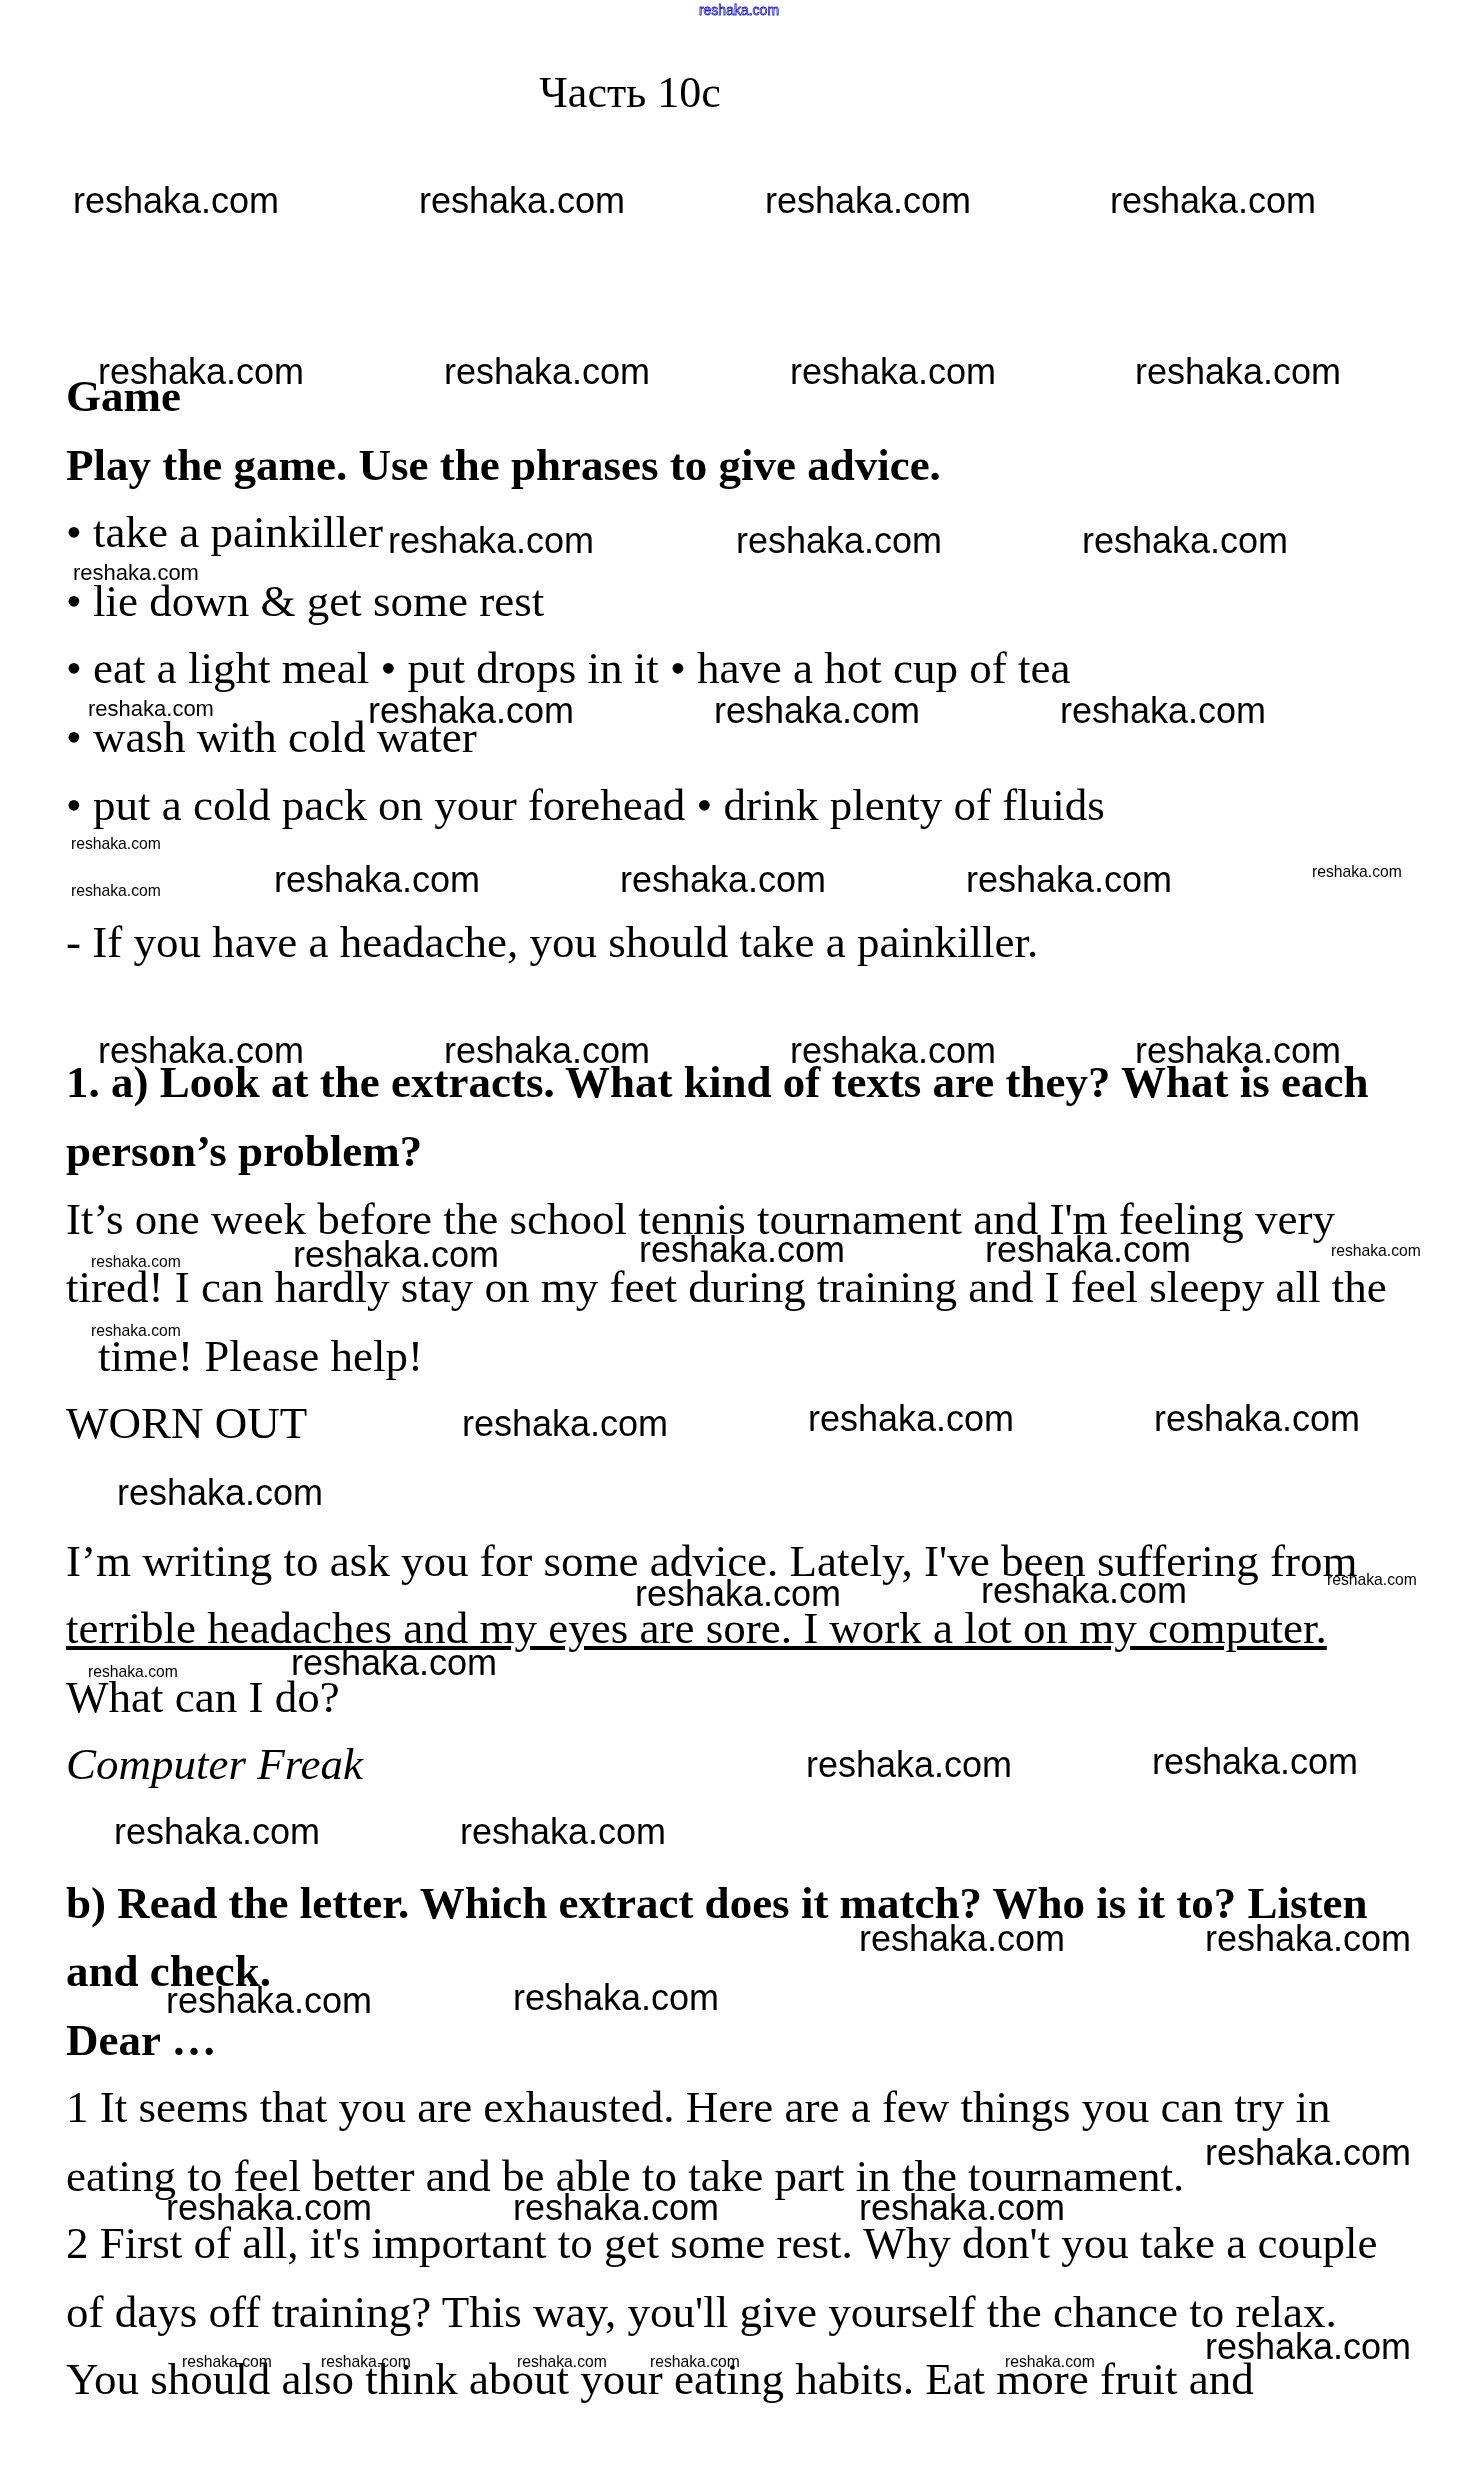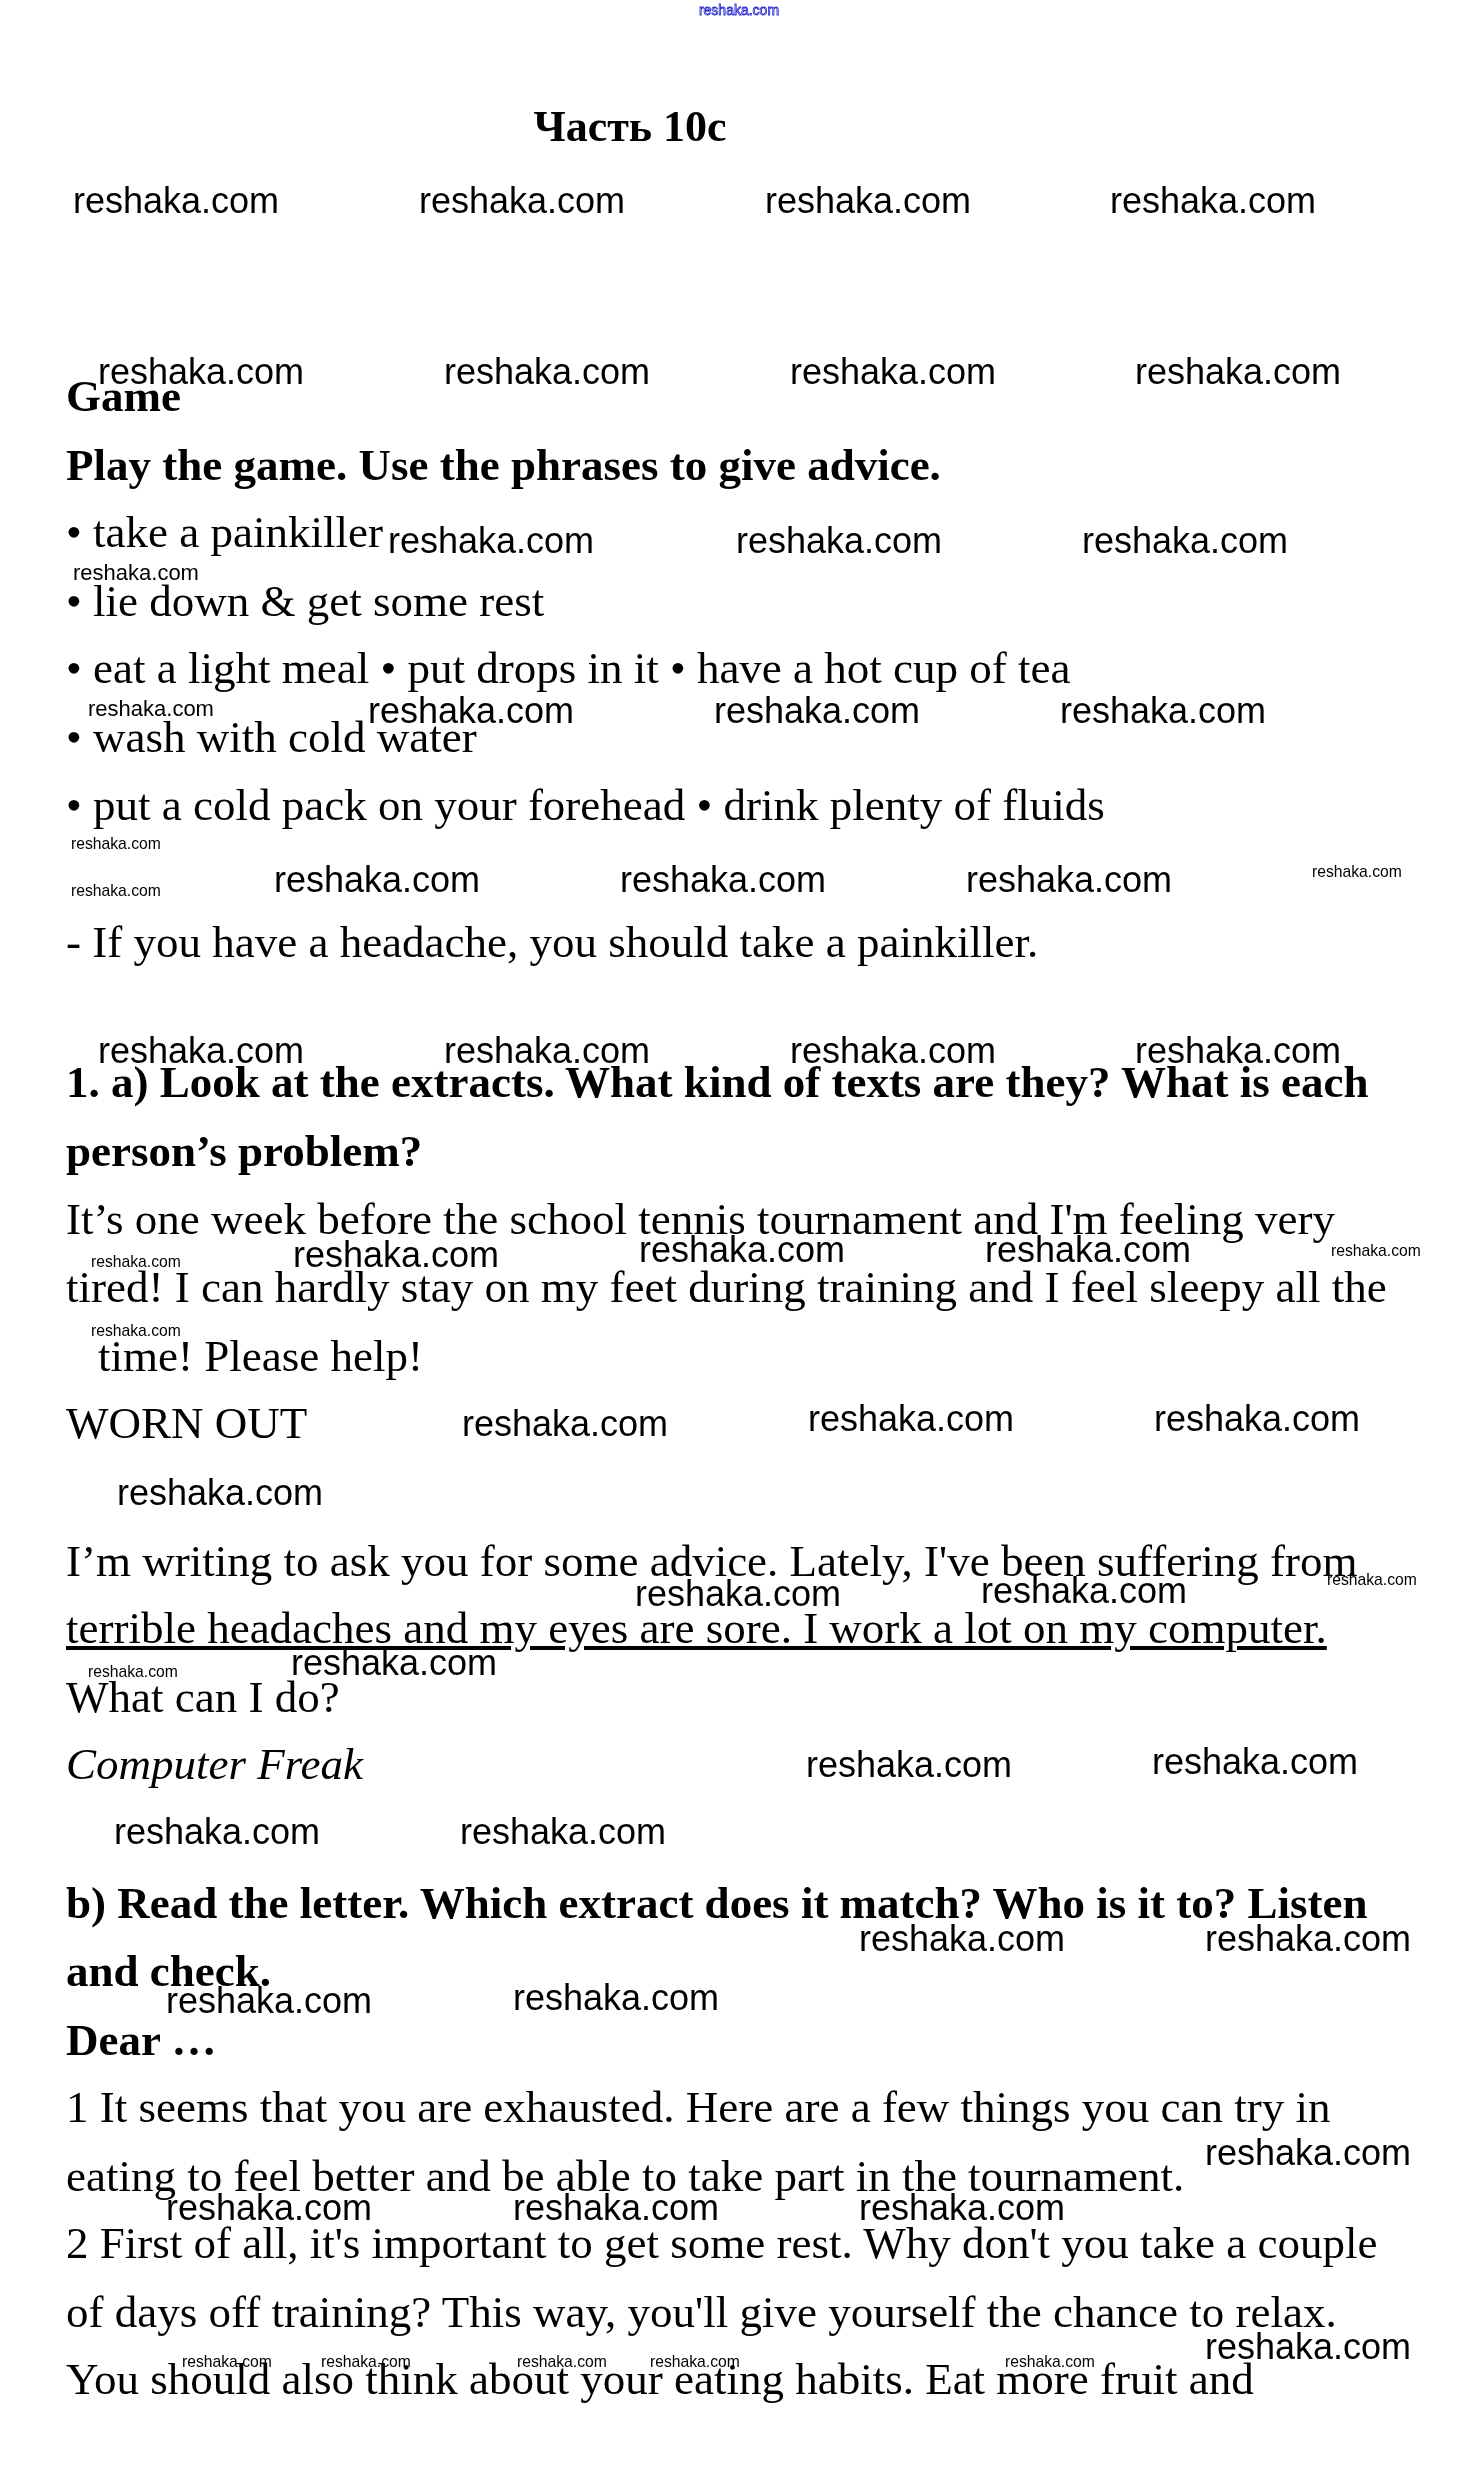--- a/index.html
+++ b/index.html
@@ -1,21 +1,21 @@
 <!DOCTYPE html>
 <html style="font-size:12.5px"><head>
 <meta charset="utf-8">
 <style>
   html, body { margin: 0; padding: 0; background: #ffffff; }
   body { width: 1478px; height: 2475px; position: relative; overflow: hidden; }
   .abs { position: absolute; white-space: nowrap; }
   .serif { font-family: "Liberation Serif", "DejaVu Serif", serif; color: #000; }
   .body-line { font-size: 45px; line-height: 1; transform-origin: 0 0; }
   .bold { font-weight: bold; }
-  .title { font-size: 44px; font-weight: bold; left: 0; width: 1260px; text-align: center; margin-top: 34px; }
+  .title { font-size: 44px; font-weight: normal; left: 0; width: 1260px; text-align: center; }
   .wm { font-family: "Liberation Sans", "DejaVu Sans", sans-serif; color: #000; font-size: 36px; line-height: 1; }
   .wm-small { font-family: "Liberation Sans", "DejaVu Sans", sans-serif; color: #000; font-size: 15.7px; line-height: 1; }
   .wm-mid { font-family: "Liberation Sans", "DejaVu Sans", sans-serif; color: #000; font-size: 22px; line-height: 1; }
   .wm-top { font-family: "Liberation Sans", "DejaVu Sans", sans-serif; font-size: 14px; color: #ffffff; -webkit-text-stroke: 0.8px #2222cc; left: 0; width: 1478px; text-align: center; }
 </style>
 </head>
 <body>
 
 <div class="abs wm-top" style="top:1.6px;">reshaka.com</div>
 

